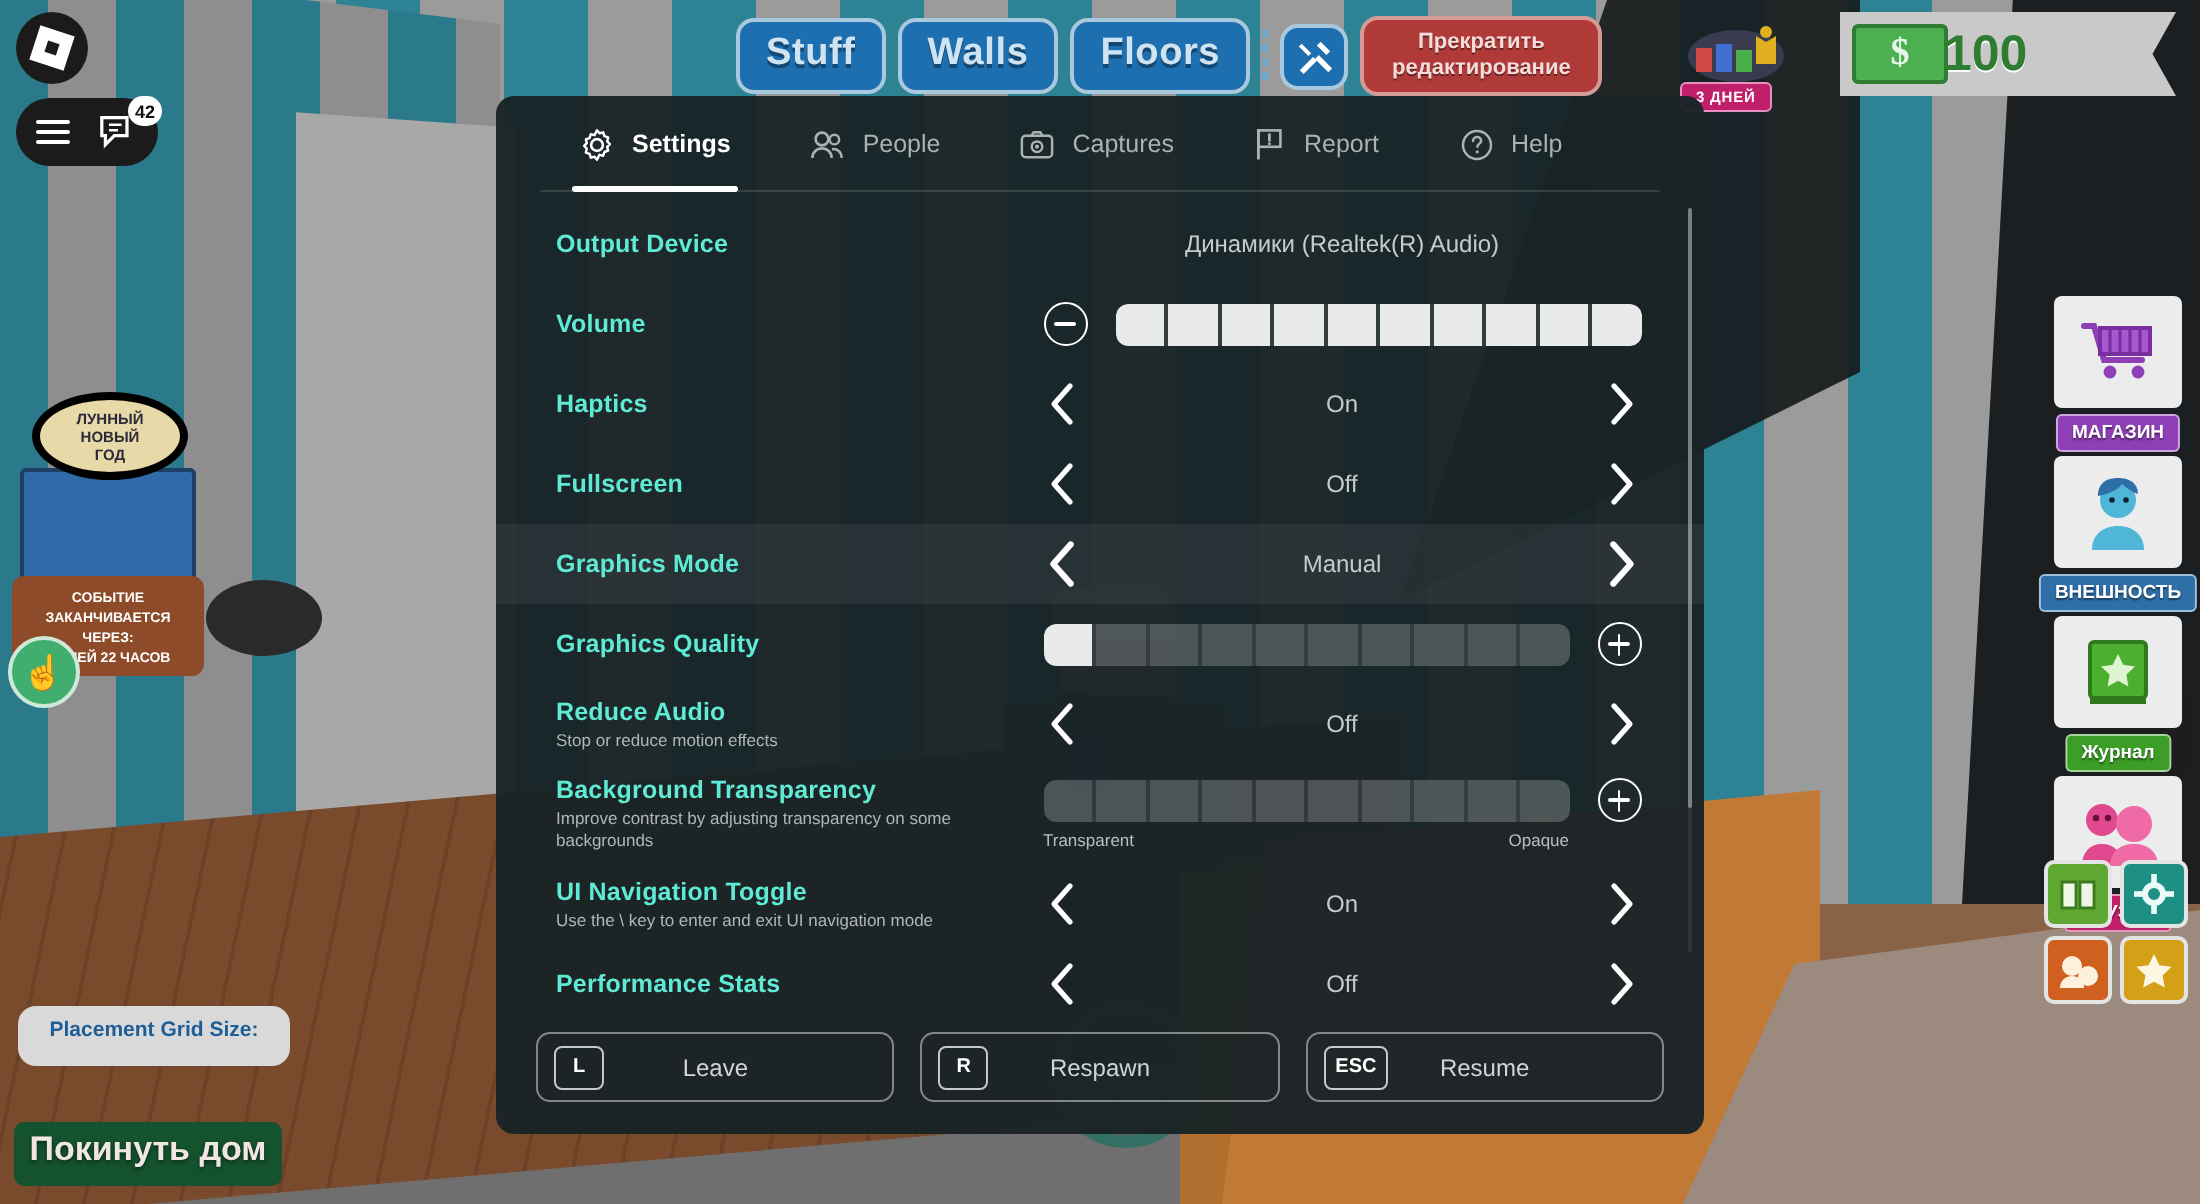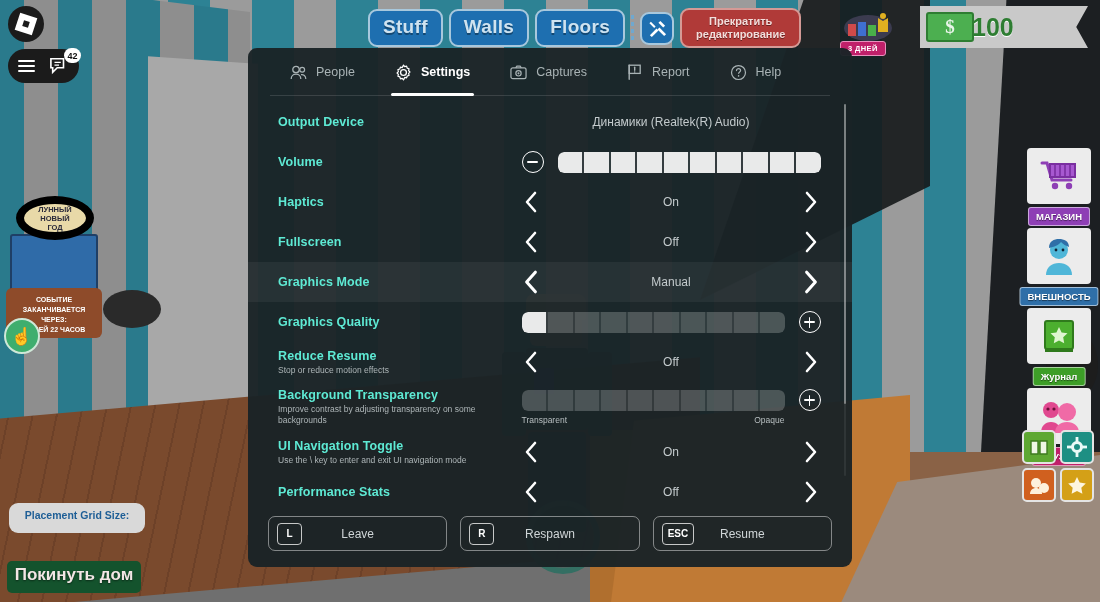--- a/index.html
+++ b/index.html
@@ -164,21 +164,21 @@
   .icon-grid { position: absolute; right: 6px; top: 430px; display: grid; grid-template-columns: 34px 34px; gap: 4px; }
   .icon-tile {
     width: 34px; height: 34px; border-radius: 5px; border: 2px solid #e4e4e4;
     display: flex; align-items: center; justify-content: center;
   }
 
   
   .poster { position: absolute; left: 4px; top: 196px; width: 100px; height: 150px; }
   .poster-oval {
     position: absolute; left: 12px; top: 0; width: 78px; height: 44px;
-    background: #e8d9a8; border-radius: 50%; border: 8px solid #000000;
+    background: #e8d9a8; border-radius: 50%; border: 4px solid #000000;
     display: flex; flex-direction: column; align-items: center; justify-content: center;
     color: #2a2a3a; font-size: 7.5px; font-weight: bold; line-height: 9px; text-align: center;
   }
   .poster-body {
     position: absolute; left: 6px; top: 38px; width: 88px; height: 62px;
     background: #2f6ba8; border: 2px solid #1f3f66; border-radius: 3px;
   }
   .poster-sign {
     position: absolute; left: 2px; top: 92px; width: 96px; height: 50px;
     background: #8e4b2a; border-radius: 6px;
@@ -497,39 +497,39 @@
   </div>
 
   <div class="grid-panel">
     <div class="t">Placement Grid Size:</div>
   </div>
   <div class="leave-home">Покинуть дом</div>
 
   <div class="panel">
 
     <div class="tabs">
+      <div class="tab active">
+        <span>
+          <svg width="17" height="17" viewBox="0 0 18 18">
+              <circle cx="9" cy="9" r="3.1" fill="none" stroke="currentColor" stroke-width="1.4"></circle>
+              <path d="M9 1.2l1.3 1.6 2-.5.6 2 2 .7-.5 2 1.4 1.5-1.4 1.5.5 2-2 .7-.6 2-2-.5L9 16.8l-1.3-1.6-2 .5-.6-2-2-.7.5-2L2.2 9.5l1.4-1.5-.5-2 2-.7.6-2 2 .5z" fill="none" stroke="currentColor" stroke-width="1.3" stroke-linejoin="round"></path>
+            </svg>
+        </span>
+        <span>Settings</span>
+      </div>
       <div class="tab">
         <span>
           <svg width="17" height="15" viewBox="0 0 17 15">
               <circle cx="6" cy="4.5" r="3.2" fill="none" stroke="currentColor" stroke-width="1.3"></circle>
               <path d="M1.2 14c0-3 2.2-4.8 4.8-4.8s4.8 1.8 4.8 4.8" fill="none" stroke="currentColor" stroke-width="1.3"></path>
               <circle cx="12.2" cy="4.8" r="2.4" fill="none" stroke="currentColor" stroke-width="1.2"></circle>
               <path d="M11 9.6c2.6-.4 4.8 1.3 4.8 4.4" fill="none" stroke="currentColor" stroke-width="1.2"></path>
             </svg>
         </span>
         <span>People</span>
-      </div>
-      <div class="tab active">
-        <span>
-          <svg width="17" height="17" viewBox="0 0 18 18">
-              <circle cx="9" cy="9" r="3.1" fill="none" stroke="currentColor" stroke-width="1.4"></circle>
-              <path d="M9 1.2l1.3 1.6 2-.5.6 2 2 .7-.5 2 1.4 1.5-1.4 1.5.5 2-2 .7-.6 2-2-.5L9 16.8l-1.3-1.6-2 .5-.6-2-2-.7.5-2L2.2 9.5l1.4-1.5-.5-2 2-.7.6-2 2 .5z" fill="none" stroke="currentColor" stroke-width="1.3" stroke-linejoin="round"></path>
-            </svg>
-        </span>
-        <span>Settings</span>
       </div>
       <div class="tab">
         <span>
           <svg width="17" height="15" viewBox="0 0 18 15">
               <rect x="1" y="2.6" width="16" height="11.4" rx="2" fill="none" stroke="currentColor" stroke-width="1.3"></rect>
               <path d="M6 2.6l1.3-1.8h3.4L12 2.6" fill="none" stroke="currentColor" stroke-width="1.3"></path>
               <circle cx="9" cy="8.4" r="2.8" fill="none" stroke="currentColor" stroke-width="1.3"></circle>
               <circle cx="9" cy="8.4" r="1.1" fill="currentColor"></circle>
             </svg>
         </span>
@@ -672,21 +672,21 @@
             <div class="circ-btn">
                 <i class="h"></i>
                 <i class="v"></i>
               </div>
           </div>
         </div>
       </div>
 
       <div class="srow">
         <div class="lbl">
-          <div class="name">Reduce Resume</div>
+          <div class="name">Reduce Audio</div>
           <div class="sub">Stop or reduce motion effects</div>
         </div>
         <div class="ctrl">
           <span class="arrow l">
             <svg width="14" height="22" viewBox="0 0 14 22">
                 <path d="M11 2L3 11l8 9" fill="none" stroke="#fff" stroke-width="2.6" stroke-linecap="round" stroke-linejoin="round"></path>
               </svg>
           </span>
           <span class="val static">Off</span>
           <span class="arrow r">

